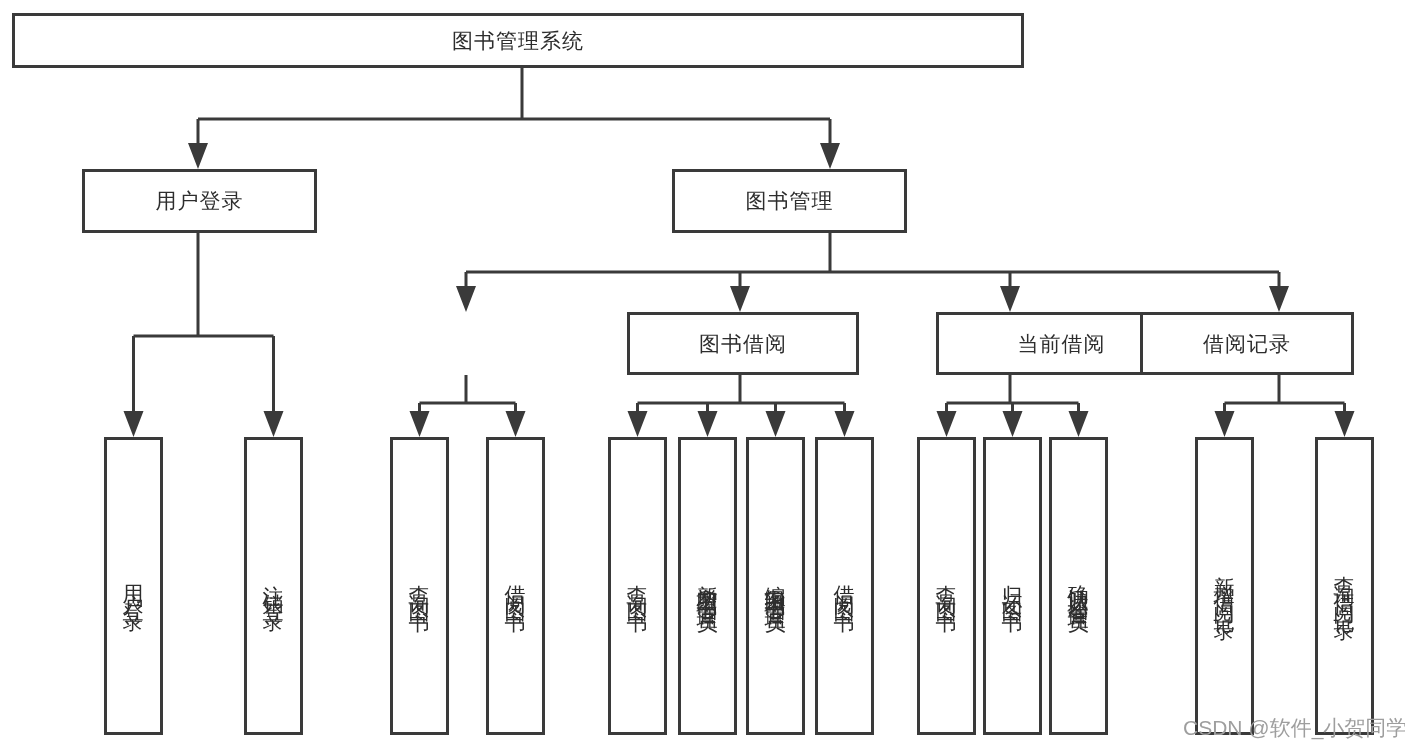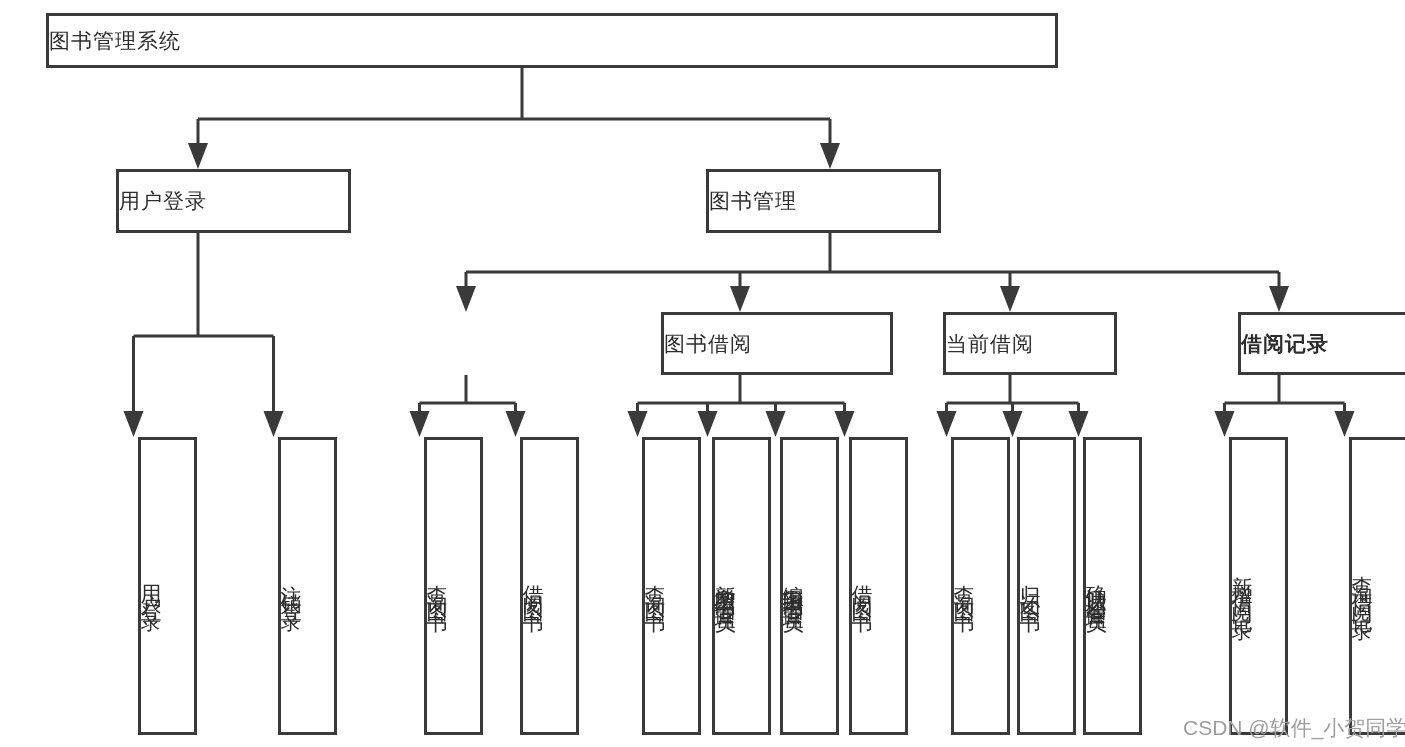--- a/index.html
+++ b/index.html
@@ -20,22 +20,22 @@
     left: 0; top: 0;
     width: 1405px; height: 747px;
   }
   .box {
     position: absolute;
     box-sizing: border-box;
     border: 3px solid #3a3a3a;
     background: #ffffff;
     display: flex;
     align-items: center;
+    justify-content: center;
     color: #2d2d2d;
-    margin-left: 34px;
   }
   .h-box {
     font-size: 21px;
     letter-spacing: 1px;
   }
   .root-box {
     left: 12px; top: 13px; width: 1012px; height: 55px;
   }
   .l2-box { top: 169px; width: 235px; height: 64px; }
   .l3-box { top: 312px; height: 63px; }
@@ -95,24 +95,24 @@
   <div class="box h-box l2-box" style="left:82px;">
     <span>用户登录</span>
   </div>
   <div class="box h-box l2-box" style="left:672px;">
     <span>图书管理</span>
   </div>
 
   <div class="box h-box l3-box" style="left:627px;width:232px;">
     <span>图书借阅</span>
   </div>
-  <div class="box h-box l3-box" style="left:909px;width:174px;">
+  <div class="box h-box l3-box" style="left:936px;width:251px;">
     <span>当前借阅</span>
   </div>
-  <div class="box h-box l3-box" style="left:1204px;width:175px;font-weight:bold;">
+  <div class="box h-box l3-box" style="left:1140px;width:214px;">
     <span>借阅记录</span>
   </div>
 
   <div class="box v-box" style="left:104px;">
     <span class="vtext">用户登录</span>
   </div>
   <div class="box v-box" style="left:244px;">
     <span class="vtext">注销登录</span>
   </div>
 

